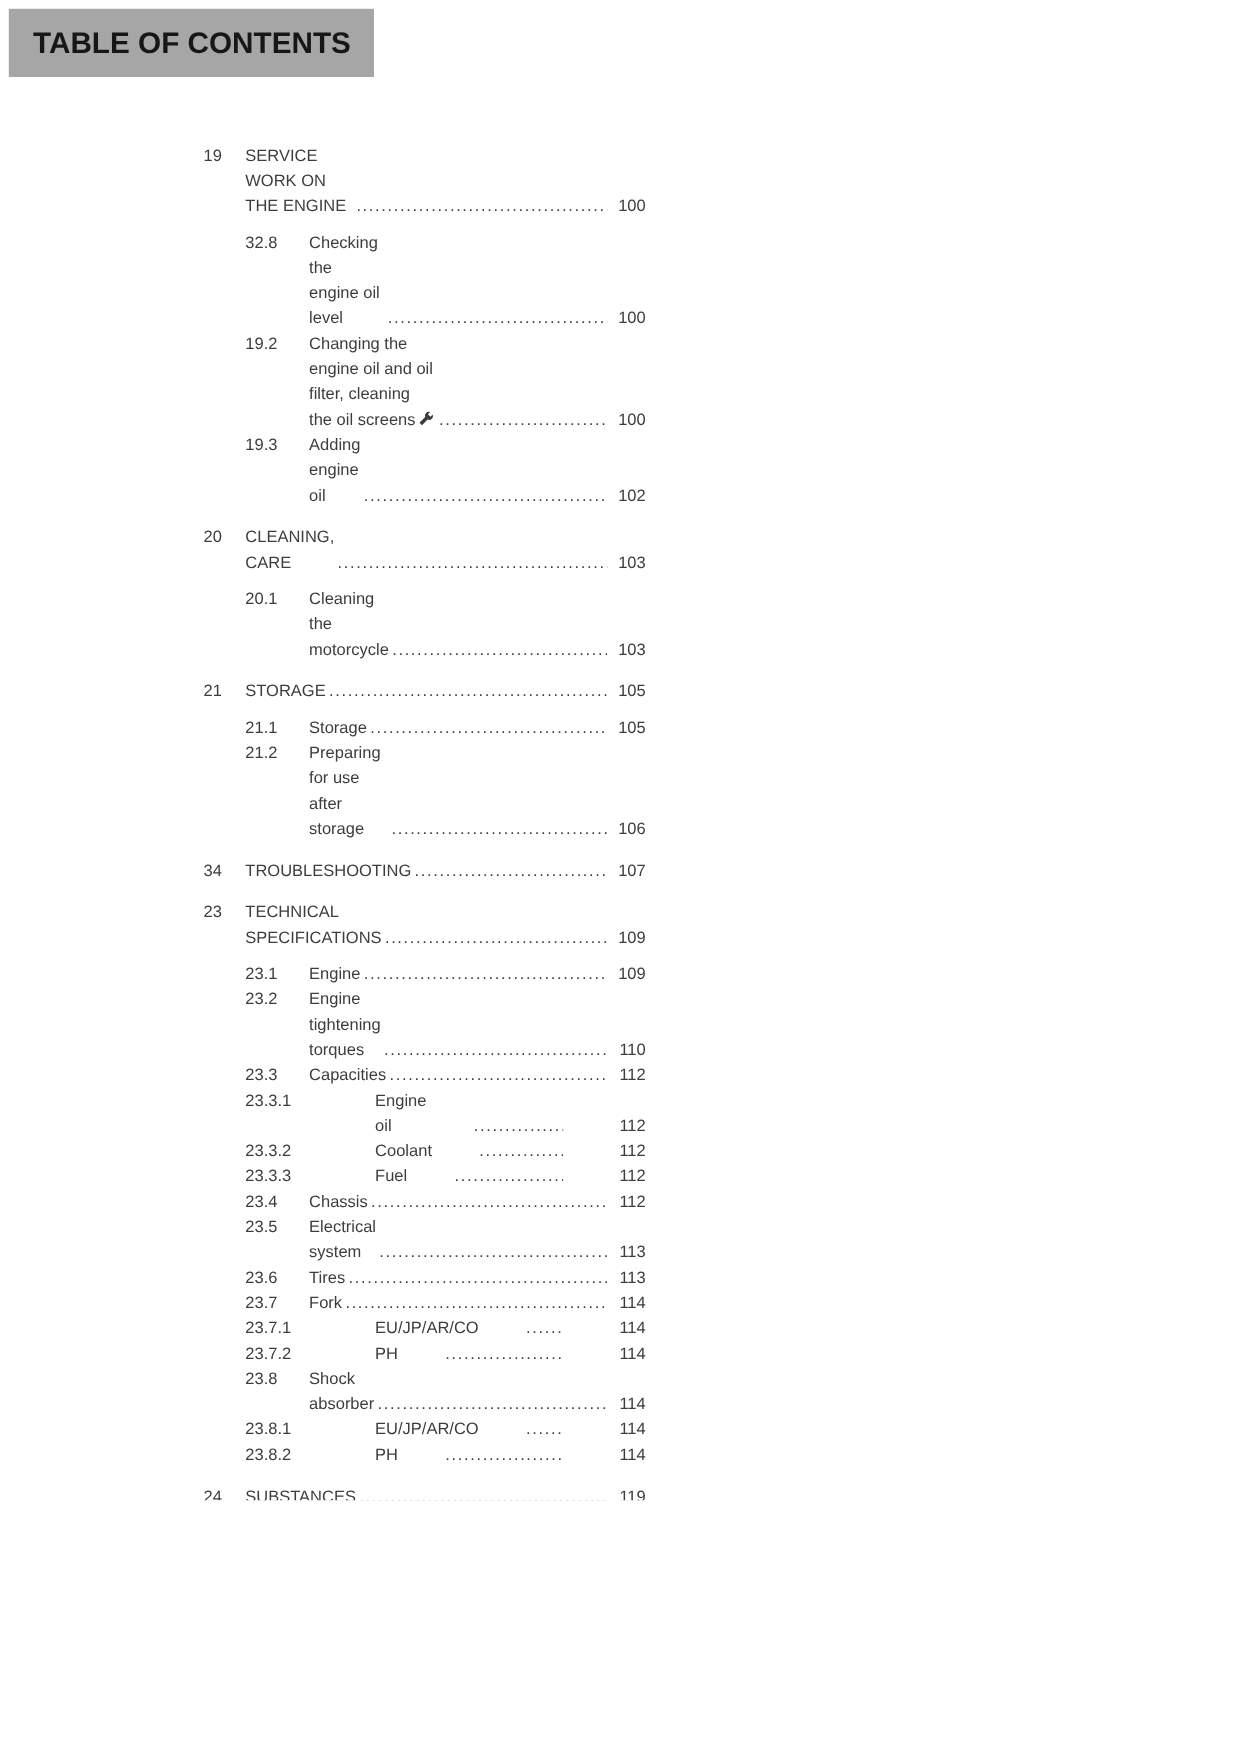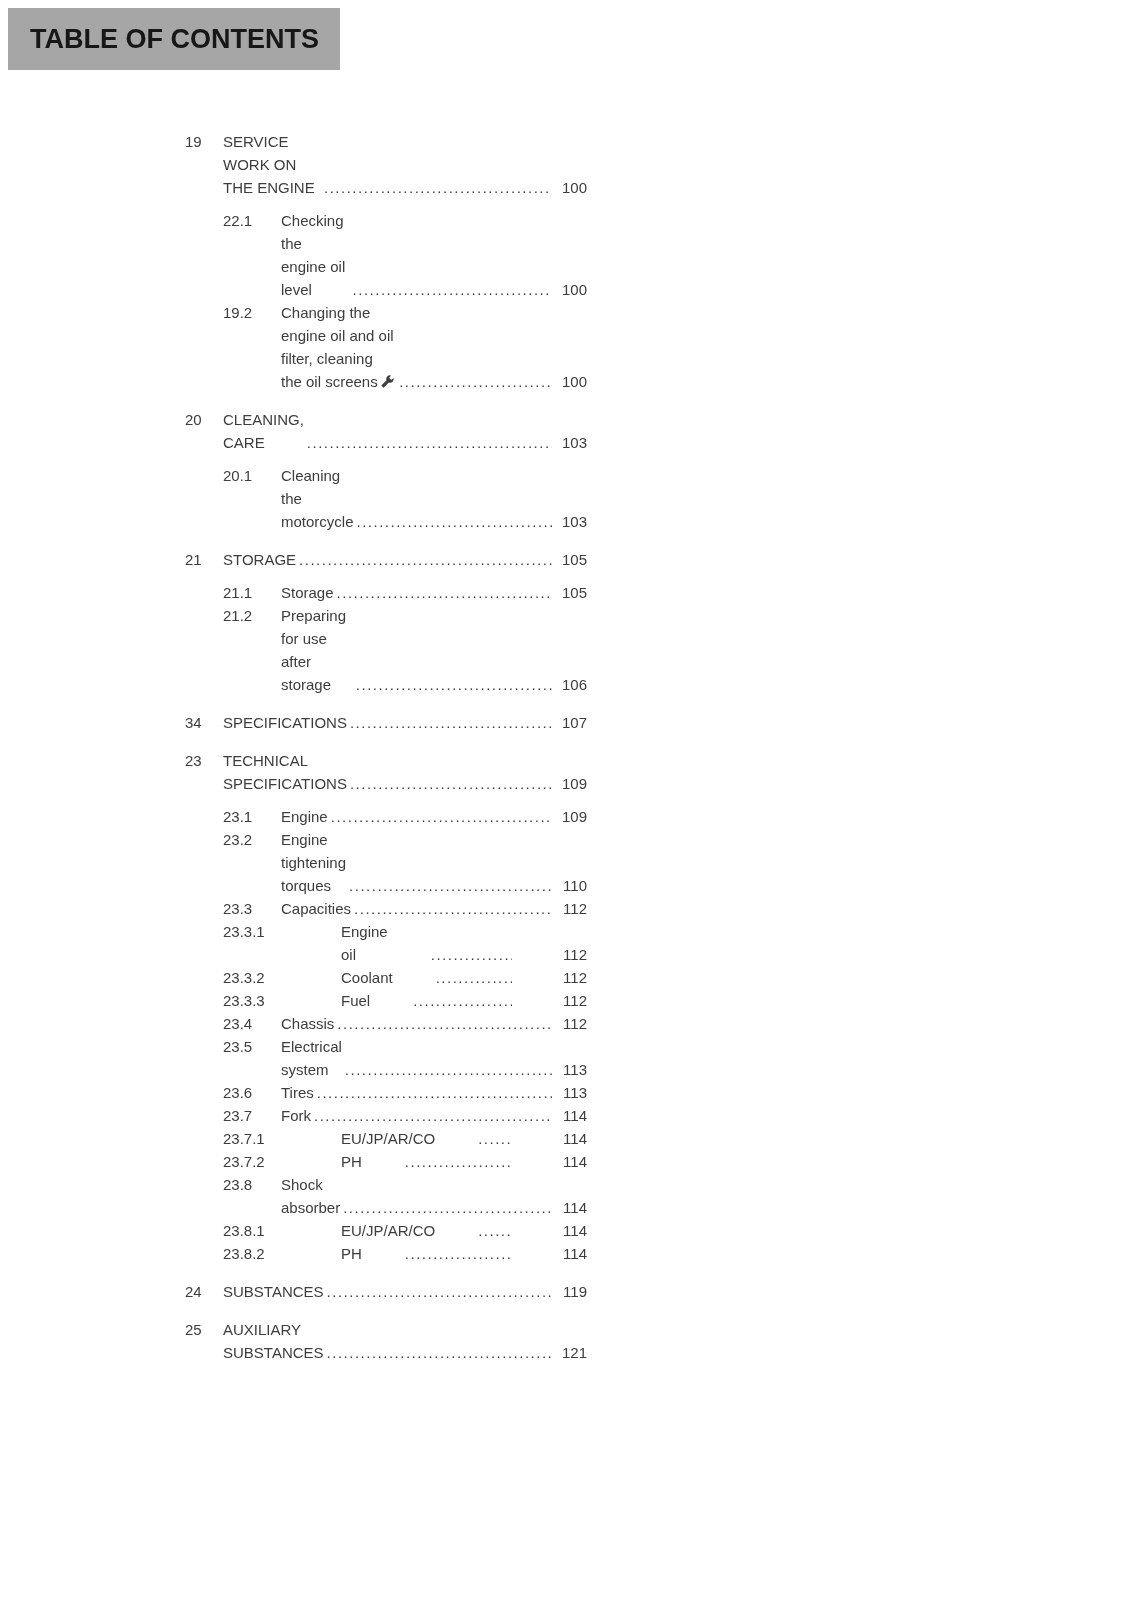--- a/index.html
+++ b/index.html
@@ -103,33 +103,39 @@
   </div>
 
   <div class="toc">
       <div class="row lvl0">
         <span class="num">19</span>
         <span class="title"><span>SERVICE WORK ON THE ENGINE</span></span>
         <span class="leader"></span>
         <span class="pg">100</span>
       </div>
       <div class="row lvl1">
-        <span class="num">22.1</span>
+        <span class="num">32.8</span>
         <span class="title"><span>Checking the engine oil level</span></span>
         <span class="leader"></span>
         <span class="pg">100</span>
       </div>
       <div class="row lvl1">
         <span class="num">19.2</span>
         <span class="title"><span>Changing the engine oil and oil filter, cleaning the oil screens</span><span class="wrench"><svg viewBox="0 0 16 16">
               <path d="M15.2 3.6a4.3 4.3 0 0 1-5.6 5.6L3.2 15.6l-2.8-2.8 6.4-6.4A4.3 4.3 0 0 1 12.4.8L9.9 3.3l2.8 2.8 2.5-2.5z"></path>
             </svg></span></span>
         <span class="leader"></span>
         <span class="pg">100</span>
       </div>
+      <div class="row lvl1">
+        <span class="num">19.3</span>
+        <span class="title"><span>Adding engine oil</span></span>
+        <span class="leader"></span>
+        <span class="pg">102</span>
+      </div>
       <div class="row lvl0">
         <span class="num">20</span>
         <span class="title"><span>CLEANING, CARE</span></span>
         <span class="leader"></span>
         <span class="pg">103</span>
       </div>
       <div class="row lvl1">
         <span class="num">20.1</span>
         <span class="title"><span>Cleaning the motorcycle</span></span>
         <span class="leader"></span>
@@ -148,21 +154,21 @@
         <span class="pg">105</span>
       </div>
       <div class="row lvl1">
         <span class="num">21.2</span>
         <span class="title"><span>Preparing for use after storage</span></span>
         <span class="leader"></span>
         <span class="pg">106</span>
       </div>
       <div class="row lvl0">
         <span class="num">34</span>
-        <span class="title"><span>SPECIFICATIONS</span></span>
+        <span class="title"><span>TROUBLESHOOTING</span></span>
         <span class="leader"></span>
         <span class="pg">107</span>
       </div>
       <div class="row lvl0">
         <span class="num">23</span>
         <span class="title"><span>TECHNICAL SPECIFICATIONS</span></span>
         <span class="leader"></span>
         <span class="pg">109</span>
       </div>
       <div class="row lvl1">

